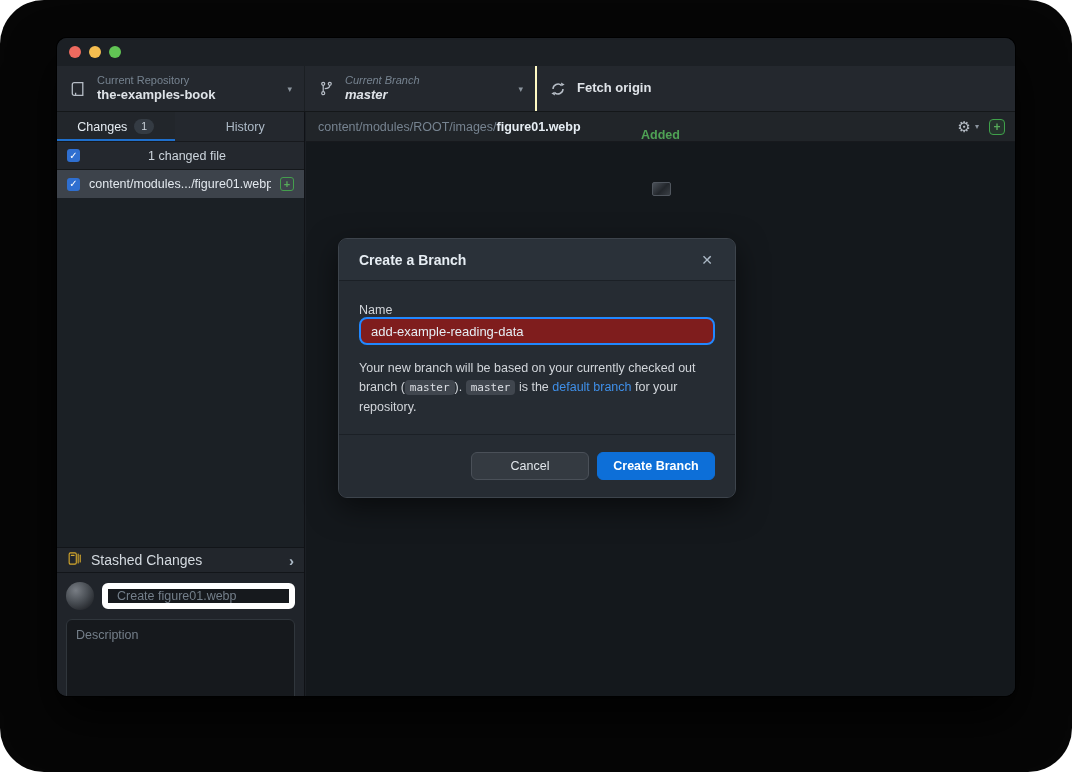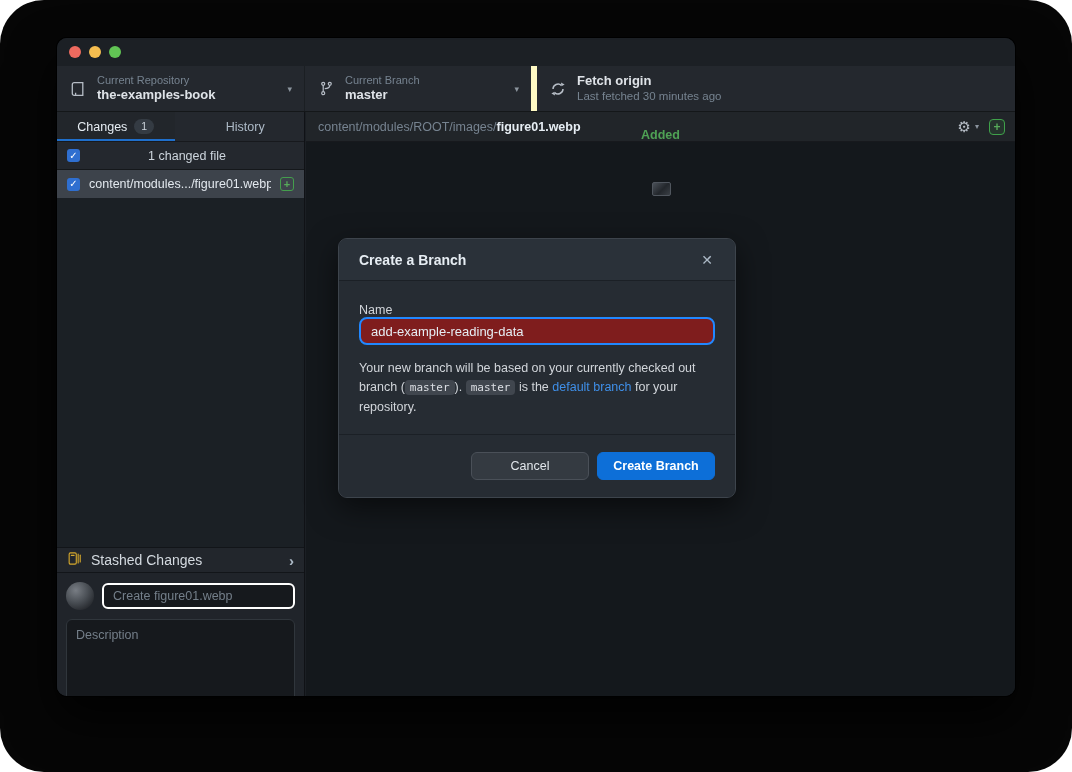--- a/index.html
+++ b/index.html
@@ -16,21 +16,21 @@
   .light{position:absolute;top:8px;width:12px;height:12px;border-radius:50%;}
   .light.red{left:12px;background:#ee6a5f;}
   .light.yellow{left:32px;background:#f5bd4f;}
   .light.green{left:52px;background:#61c454;}
 
   
   .toolbar{position:absolute;left:0;top:28px;width:100%;height:46px;background:#24282e;
     border-bottom:1px solid #141719;display:flex;}
   .tb-section{position:relative;display:flex;align-items:center;padding:0 12px;height:100%;cursor:default;}
   .tb-section.repo{width:248px;border-right:1px solid #1b1f23;}
-  .tb-section.branch{width:232px;border-right:6px solid #fef9c3;}
+  .tb-section.branch{width:232px;border-right:2px solid #fef9c3;font-style:italic;}
   .tb-section.fetch{flex:1;}
   .tb-icon{width:18px;display:flex;justify-content:center;margin-right:10px;flex:none;}
   .tb-text{flex:1;min-width:0;line-height:1.25;}
   .tb-label{font-size:11px;color:#768390;}
   .tb-value{font-size:13px;font-weight:700;color:#dfe3e8;}
   .tb-sub{font-size:11.5px;color:#768390;}
   .caret{font-size:9px;color:#8b949e;margin-left:8px;flex:none;}
 
   
   .sidebar{position:absolute;left:0;top:74px;width:248px;height:584px;background:#1b2025;border-right:1px solid #101216;}
@@ -51,21 +51,21 @@
 
   .stashed-row{position:absolute;left:0;top:435px;width:100%;height:26px;background:#22262c;
     border-top:1px solid #121519;border-bottom:1px solid #121519;display:flex;align-items:center;padding:0 10px;gap:9px;cursor:pointer;}
   .stashed-label{flex:1;font-size:14px;color:#d4dae0;}
   .chev-right{color:#adbac7;font-size:15px;font-weight:700;}
 
   .commit-area{position:absolute;left:0;top:461px;width:100%;height:123px;background:#20242a;}
   .avatar{position:absolute;left:9px;top:9px;width:28px;height:28px;border-radius:50%;
     background:radial-gradient(circle at 35% 30%,#787d84,#4a4f55 45%,#26292e 80%);}
   .summary-input{position:absolute;left:45px;top:10px;width:193px;height:26px;background:#16191d;
-    border:2px solid #ffffff;border-radius:6px;color:#e6edf3;font-size:12.5px;padding:0 9px;outline:none;
+    border:6px solid #ffffff;border-radius:6px;color:#e6edf3;font-size:12.5px;padding:0 9px;outline:none;
     font-family:"Liberation Sans",sans-serif;}
   .summary-input::placeholder,.desc-input::placeholder{color:#747f8a;opacity:1;}
   .desc-input{position:absolute;left:9px;top:46px;width:229px;height:112px;background:#16191d;
     border:1px solid #30363c;border-radius:6px;color:#e6edf3;font-size:12.5px;padding:8px 9px;resize:none;outline:none;
     font-family:"Liberation Sans",sans-serif;}
 
   
   .main{position:absolute;left:249px;top:74px;width:709px;height:584px;background:#14181c;}
   .path-bar{position:absolute;left:0;top:0;width:100%;height:30px;background:#212529;border-bottom:1px solid #17191d;
     display:flex;align-items:center;padding:0 10px 0 12px;font-size:12.5px;}
@@ -153,21 +153,20 @@
               <g fill="none" stroke="#b6bdc6" stroke-width="1.5">
                 <path d="M13 8a5 5 0 0 1-8.4 3.6"></path>
                 <path d="M3 8a5 5 0 0 1 8.4-3.6"></path>
               </g>
               <path fill="#b6bdc6" d="M11 1.6l.5 3.6 3.1-1.8z"></path>
               <path fill="#b6bdc6" d="M5 14.4l-.5-3.6-3.1 1.8z"></path>
             </svg>
         </span>
         <span class="tb-text">
           <span class="tb-value" style="display:block">Fetch origin</span>
-          <span class="tb-sub" style="display:block">Last fetched 30 minutes ago</span>
         </span>
       </div>
     </div>
 
     <div class="sidebar">
       <div class="tabs">
         <div class="tab active">
           <span>Changes</span>
           <span class="badge">1</span>
         </div>

